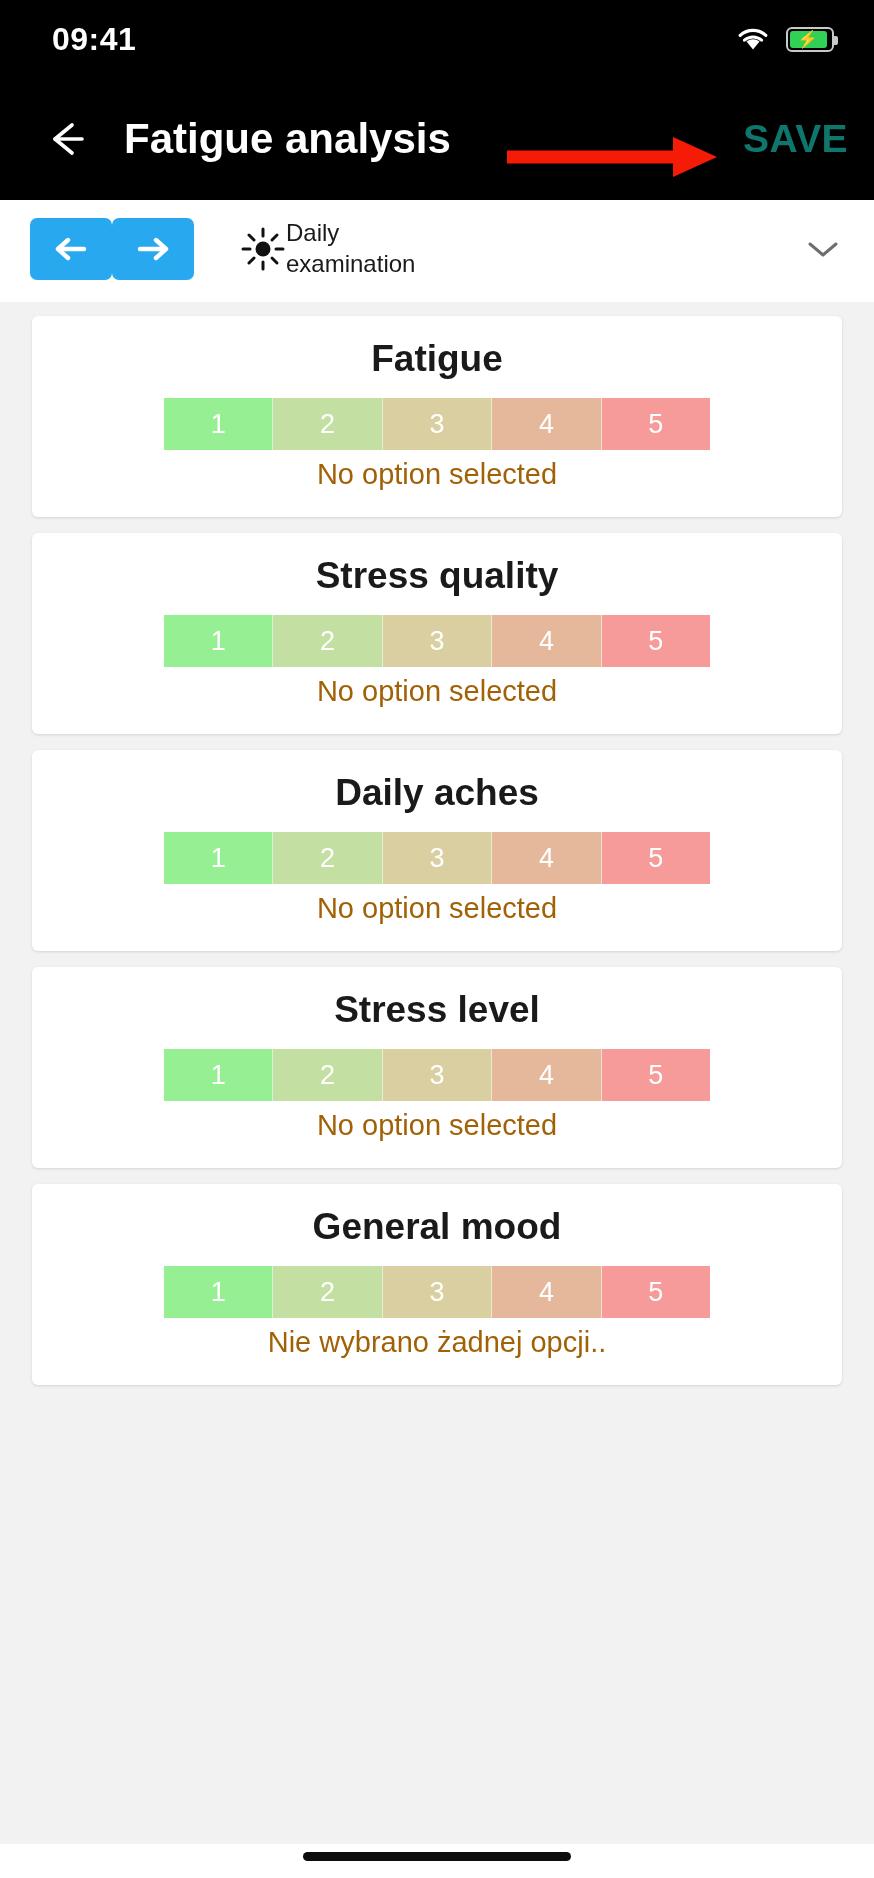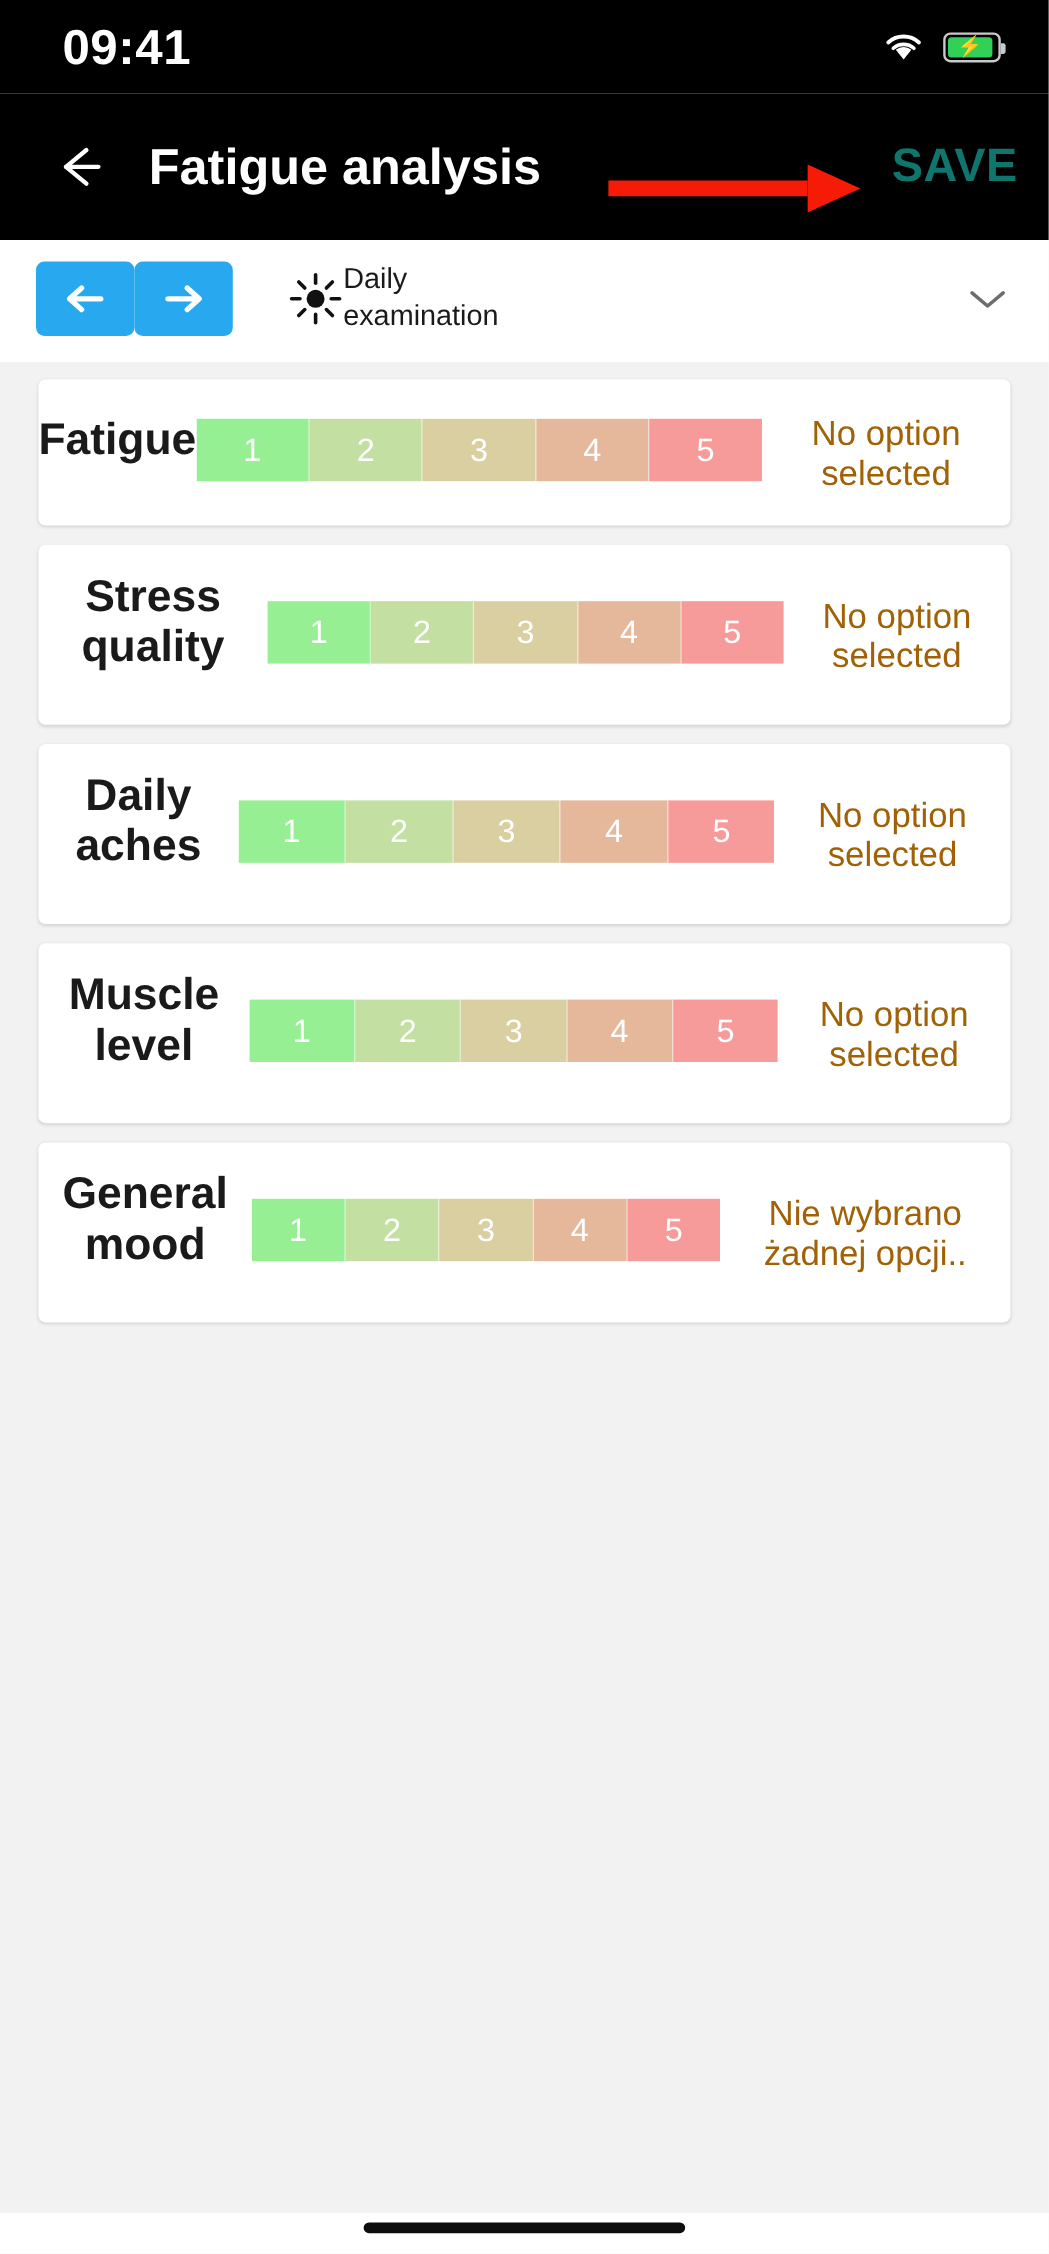--- a/index.html
+++ b/index.html
@@ -24,21 +24,21 @@
     height: 78px;
     background: #000000;
     color: #ffffff;
     display: flex;
     align-items: center;
     justify-content: space-between;
     padding: 0 40px 0 52px;
     flex: 0 0 auto;
   }
   .status-time {
-    font-size: 41px;
+    font-size: 32px;
     font-weight: 600;
     letter-spacing: 0.5px;
   }
   .status-right {
     display: flex;
     align-items: center;
     gap: 16px;
   }
   .wifi-icon { width: 34px; height: 26px; display: block; }
   .battery {
@@ -177,21 +177,21 @@
     padding: 14px 0 0 0;
     overflow: hidden;
   }
   .card {
     background: #ffffff;
     margin: 0 32px 16px 32px;
     border-radius: 6px;
     box-shadow: 0 1px 3px rgba(0,0,0,0.13);
     padding: 22px 0 26px 0;
     display: flex;
-    flex-direction: row;
+    flex-direction: column;
     align-items: center;
   }
   .card-title {
     font-size: 37px;
     font-weight: 700;
     color: #1a1a1a;
     margin-bottom: 18px;
     text-align: center;
   }
   .scale {
@@ -335,21 +335,21 @@
         <div class="scale">
           <div class="scale-item" style="background: rgb(151, 239, 147);">1</div>
           <div class="scale-item" style="background: rgb(195, 223, 161);">2</div>
           <div class="scale-item" style="background: rgb(217, 207, 161);">3</div>
           <div class="scale-item" style="background: rgb(229, 184, 156);">4</div>
           <div class="scale-item" style="background: rgb(247, 154, 154);">5</div>
         </div>
         <div class="card-status">No option selected</div>
       </div>
       <div class="card">
-        <div class="card-title">Muscle level</div>
+        <div class="card-title">Stress level</div>
         <div class="scale">
           <div class="scale-item" style="background: rgb(151, 239, 147);">1</div>
           <div class="scale-item" style="background: rgb(195, 223, 161);">2</div>
           <div class="scale-item" style="background: rgb(217, 207, 161);">3</div>
           <div class="scale-item" style="background: rgb(229, 184, 156);">4</div>
           <div class="scale-item" style="background: rgb(247, 154, 154);">5</div>
         </div>
         <div class="card-status">No option selected</div>
       </div>
       <div class="card">

